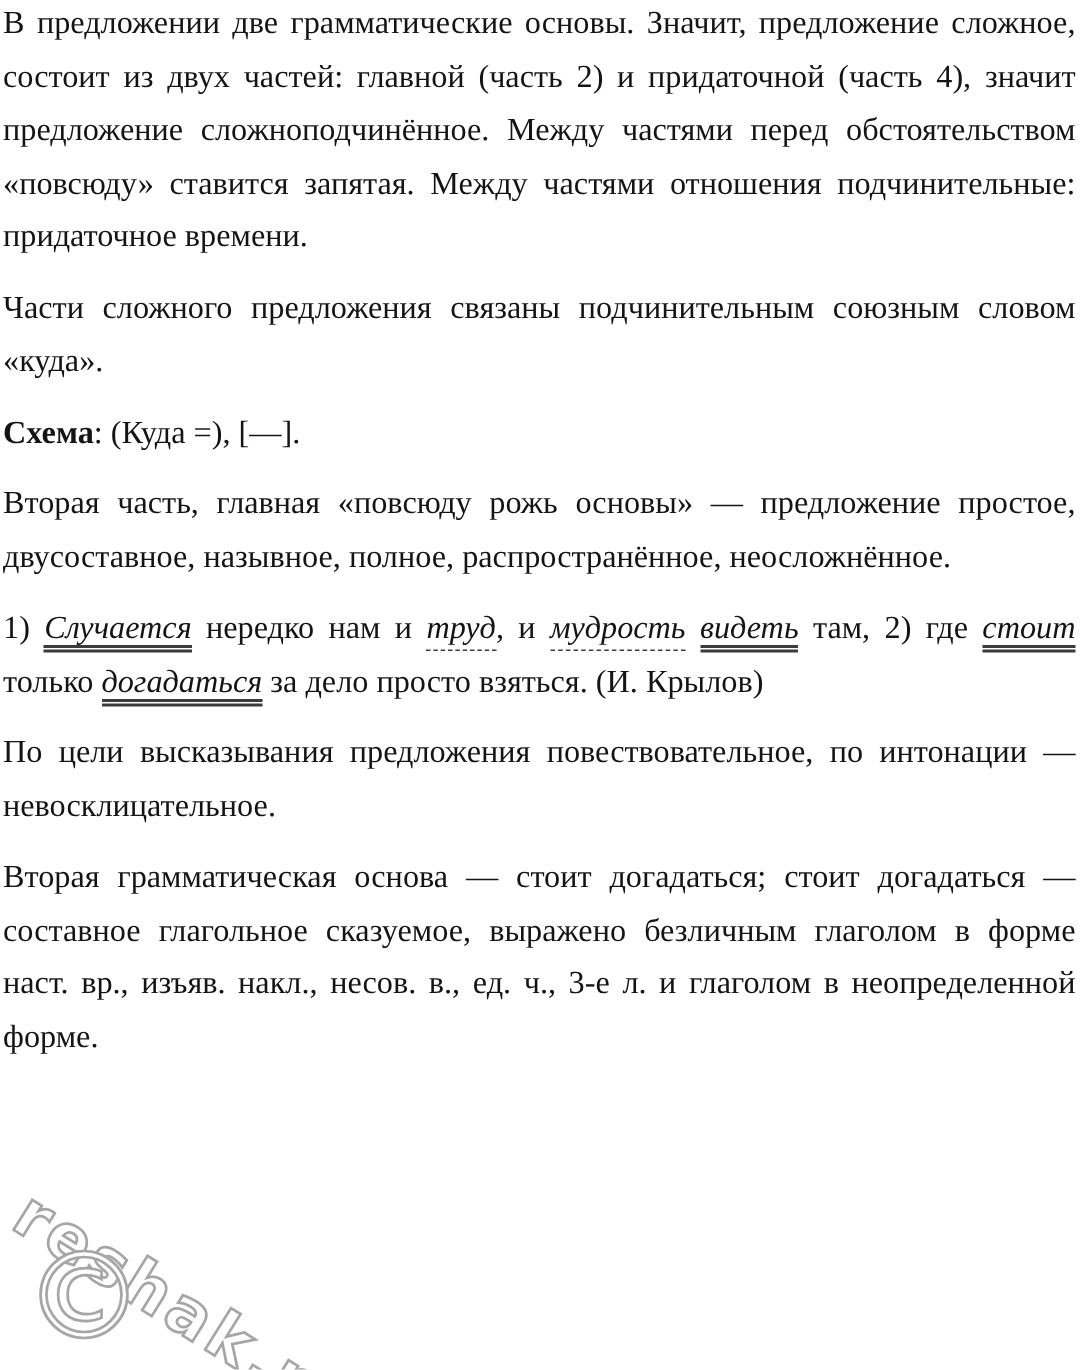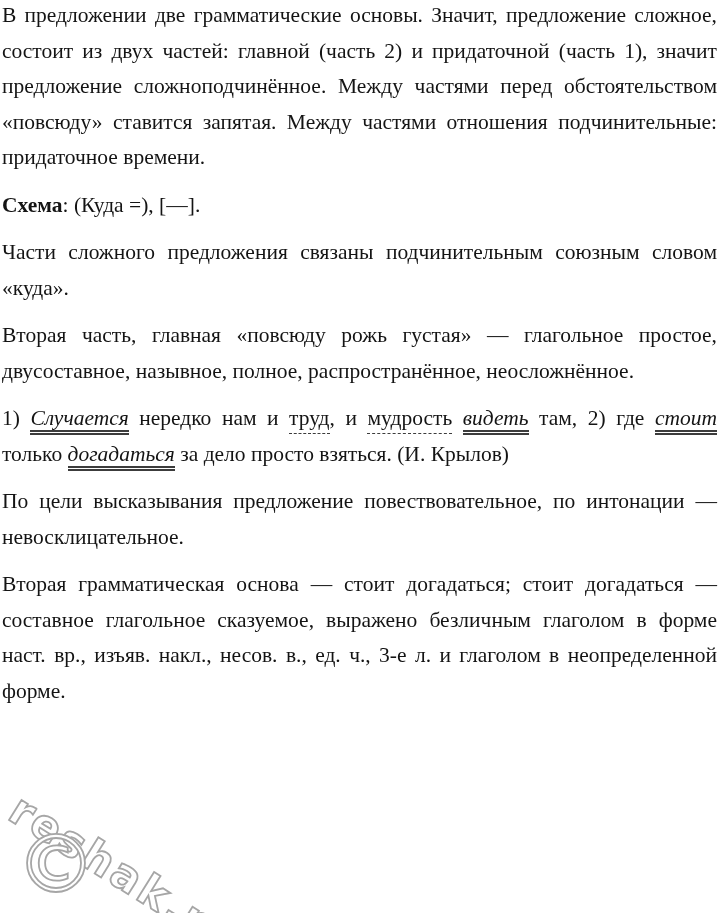--- a/index.html
+++ b/index.html
@@ -19,21 +19,21 @@
     font-family:"Liberation Serif","DejaVu Serif",serif;
     font-size:21.5px;
     line-height:35.5px;
     color:#141414;
     text-align:justify;
     margin:12px 0 0 0;
   }
   .doc p:first-child{margin-top:0;}
   .bold{font-weight:bold;}
   .double-underline{border-bottom:5px double #3c3c3c;font-style:italic;}
-  .dashed-underline{border-bottom:1px dashed #3c3c3c;padding-bottom:3px;}
+  .dashed-underline{border-bottom:1px dashed #3c3c3c;padding-bottom:3px;font-style:italic;}
   .watermark{
     position:absolute;
     left:-4px;top:778px;
     z-index:0;
     overflow:visible;
     pointer-events:none;
   }
   .watermark text{
     font-family:"DejaVu Sans","Liberation Sans",sans-serif;
     fill:#ffffff;
@@ -46,21 +46,21 @@
 </head>
 <body>
 
 <svg class="watermark" width="260" height="140" aria-hidden="true">
   <text class="wm-word" x="10" y="40" transform="rotate(32 10 40)">reshak.ru</text>
   <text class="wm-copy" x="20" y="114">©</text>
 </svg>
 
 <main class="doc">
   <div id="paragraphs">
-      <p><span>В предложении две грамматические основы. Значит, предложение сложное, состоит из двух частей: главной (часть 2) и придаточной (часть 1), значит предложение сложноподчинённое. Между частями перед обстоятельством «повсюду» ставится запятая. Между частями отношения подчинительные: придаточное времени.</span></p>
+      <p><span>В предложении две грамматические основы. Значит, предложение сложное, состоит из двух частей: главной (часть 2) и придаточной (часть 4), значит предложение сложноподчинённое. Между частями перед обстоятельством «повсюду» ставится запятая. Между частями отношения подчинительные: придаточное времени.</span></p>
+      <p><span>Части сложного предложения связаны подчинительным союзным словом «куда».</span></p>
       <p><span class="bold">Схема</span><span>: (Куда =), [—].</span></p>
-      <p><span>Части сложного предложения связаны подчинительным союзным словом «куда».</span></p>
-      <p><span>Вторая часть, главная «повсюду рожь густая» — глагольное простое, двусоставное, назывное, полное, распространённое, неосложнённое.</span></p>
+      <p><span>Вторая часть, главная «повсюду рожь основы» — предложение простое, двусоставное, назывное, полное, распространённое, неосложнённое.</span></p>
       <p><span>1) </span><span class="double-underline">Случается</span><span> нередко нам и </span><span class="dashed-underline">труд</span><span>, и </span><span class="dashed-underline">мудрость</span><span> </span><span class="double-underline">видеть</span><span> там, 2) где </span><span class="double-underline">стоит</span><span> только </span><span class="double-underline">догадаться</span><span> за дело просто взяться. (И. Крылов)</span></p>
-      <p><span>По цели высказывания предложение повествовательное, по интонации — невосклицательное.</span></p>
+      <p><span>По цели высказывания предложения повествовательное, по интонации — невосклицательное.</span></p>
       <p><span>Вторая грамматическая основа — стоит догадаться; стоит догадаться — составное глагольное сказуемое, выражено безличным глаголом в форме наст. вр., изъяв. накл., несов. в., ед. ч., 3-е л. и глаголом в неопределенной форме.</span></p>
     </div>
 </main>
 
 </body></html>

